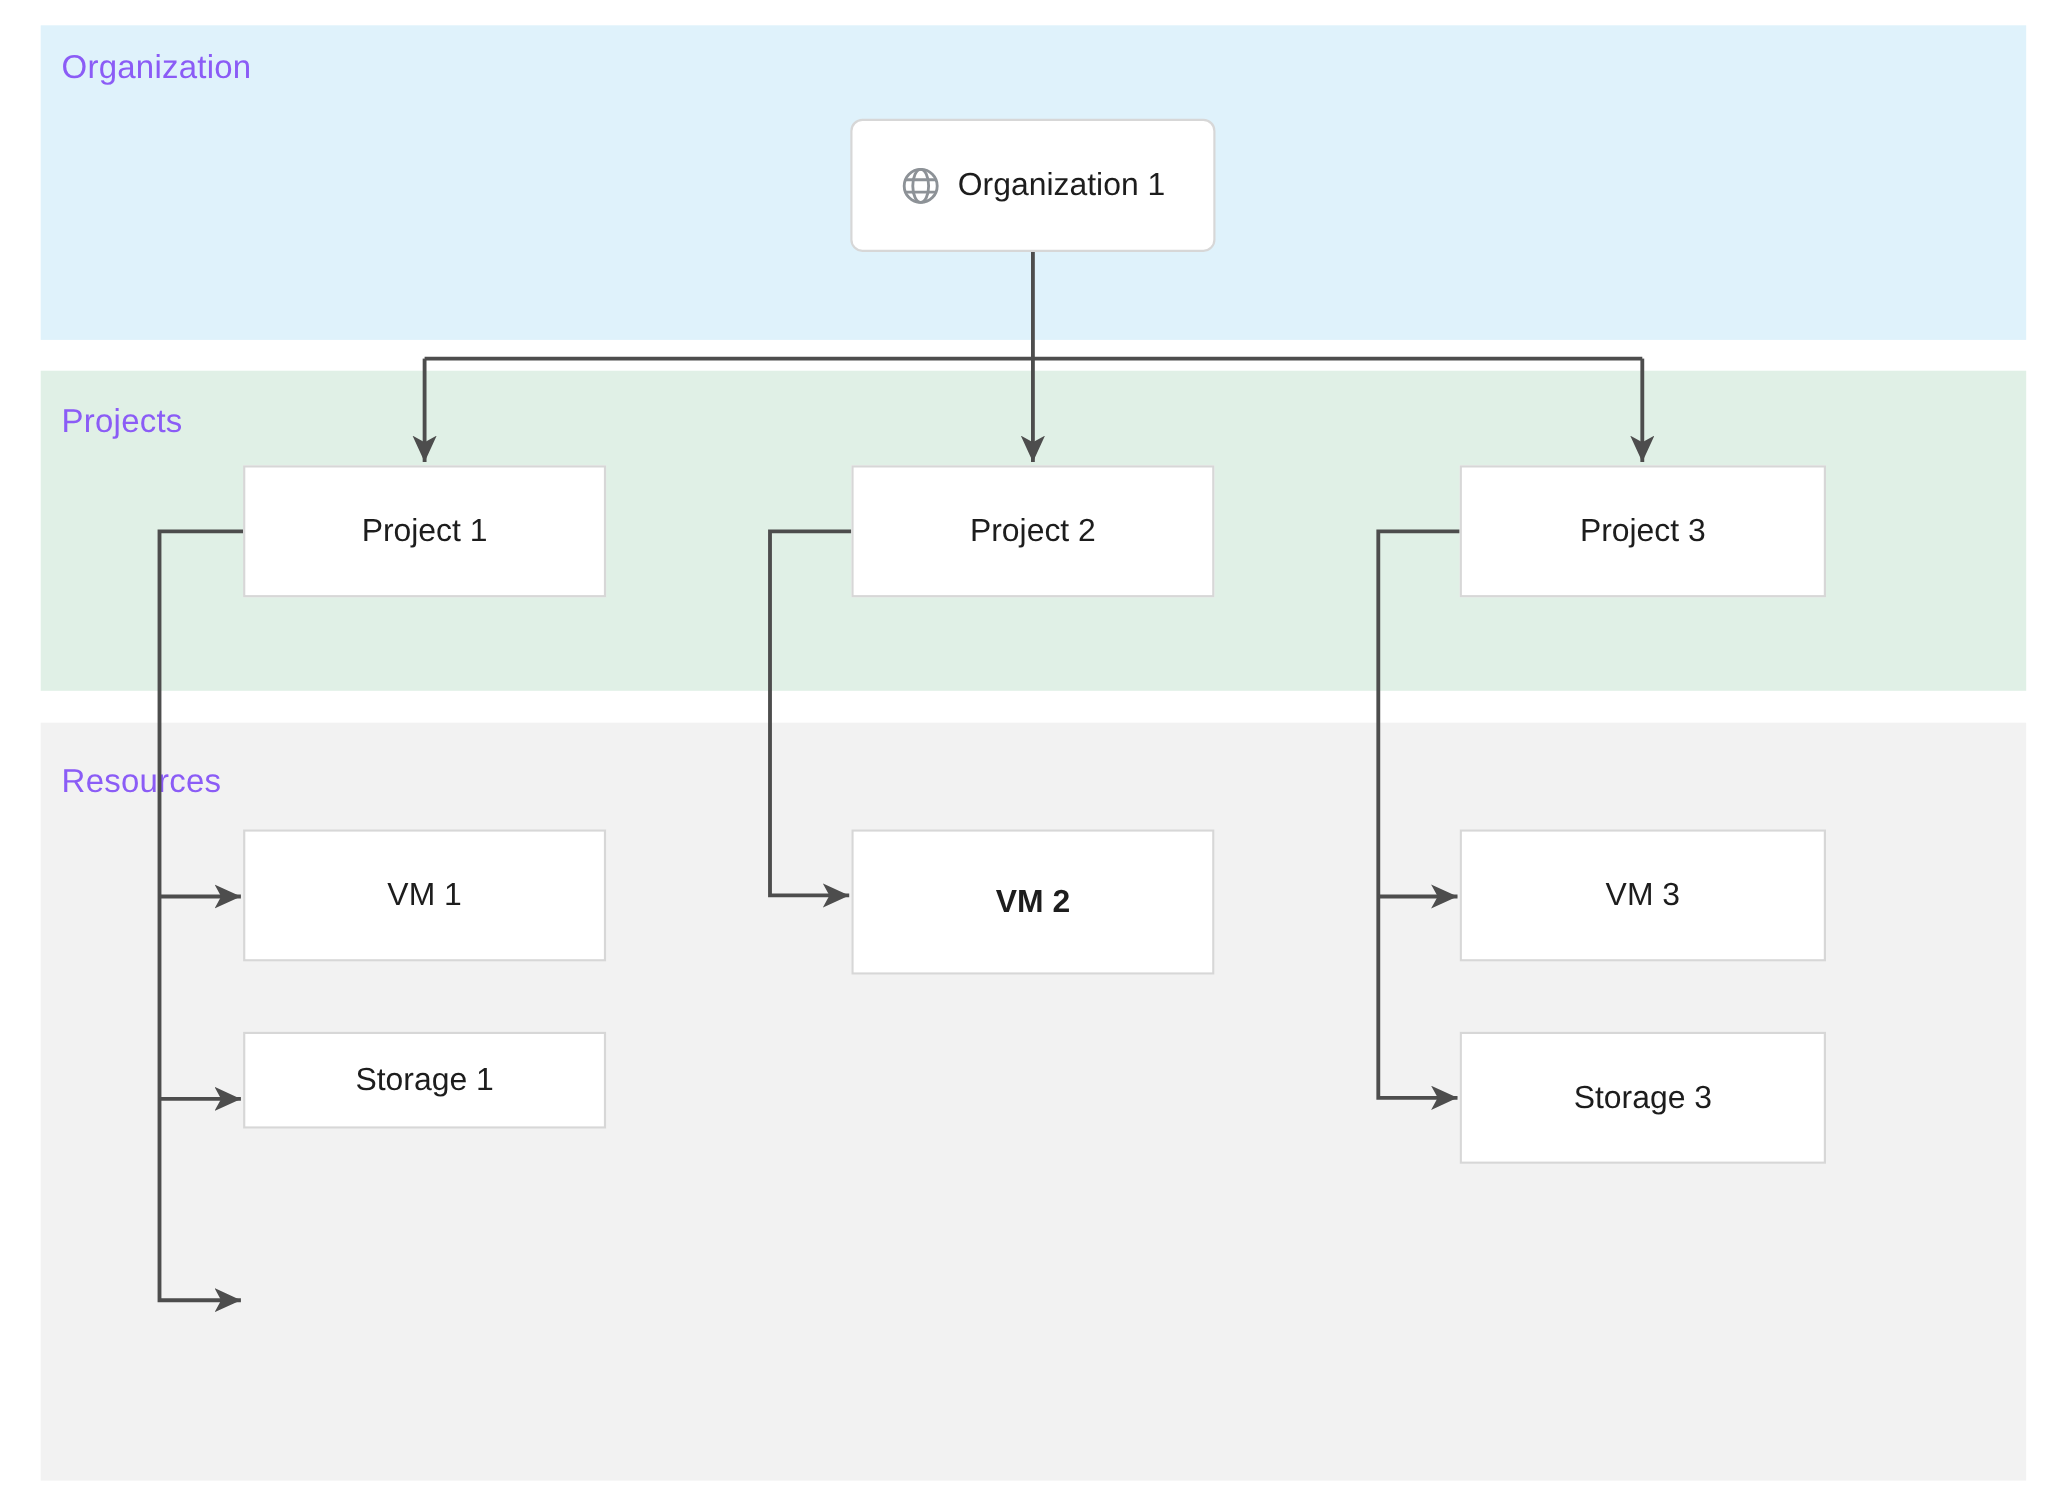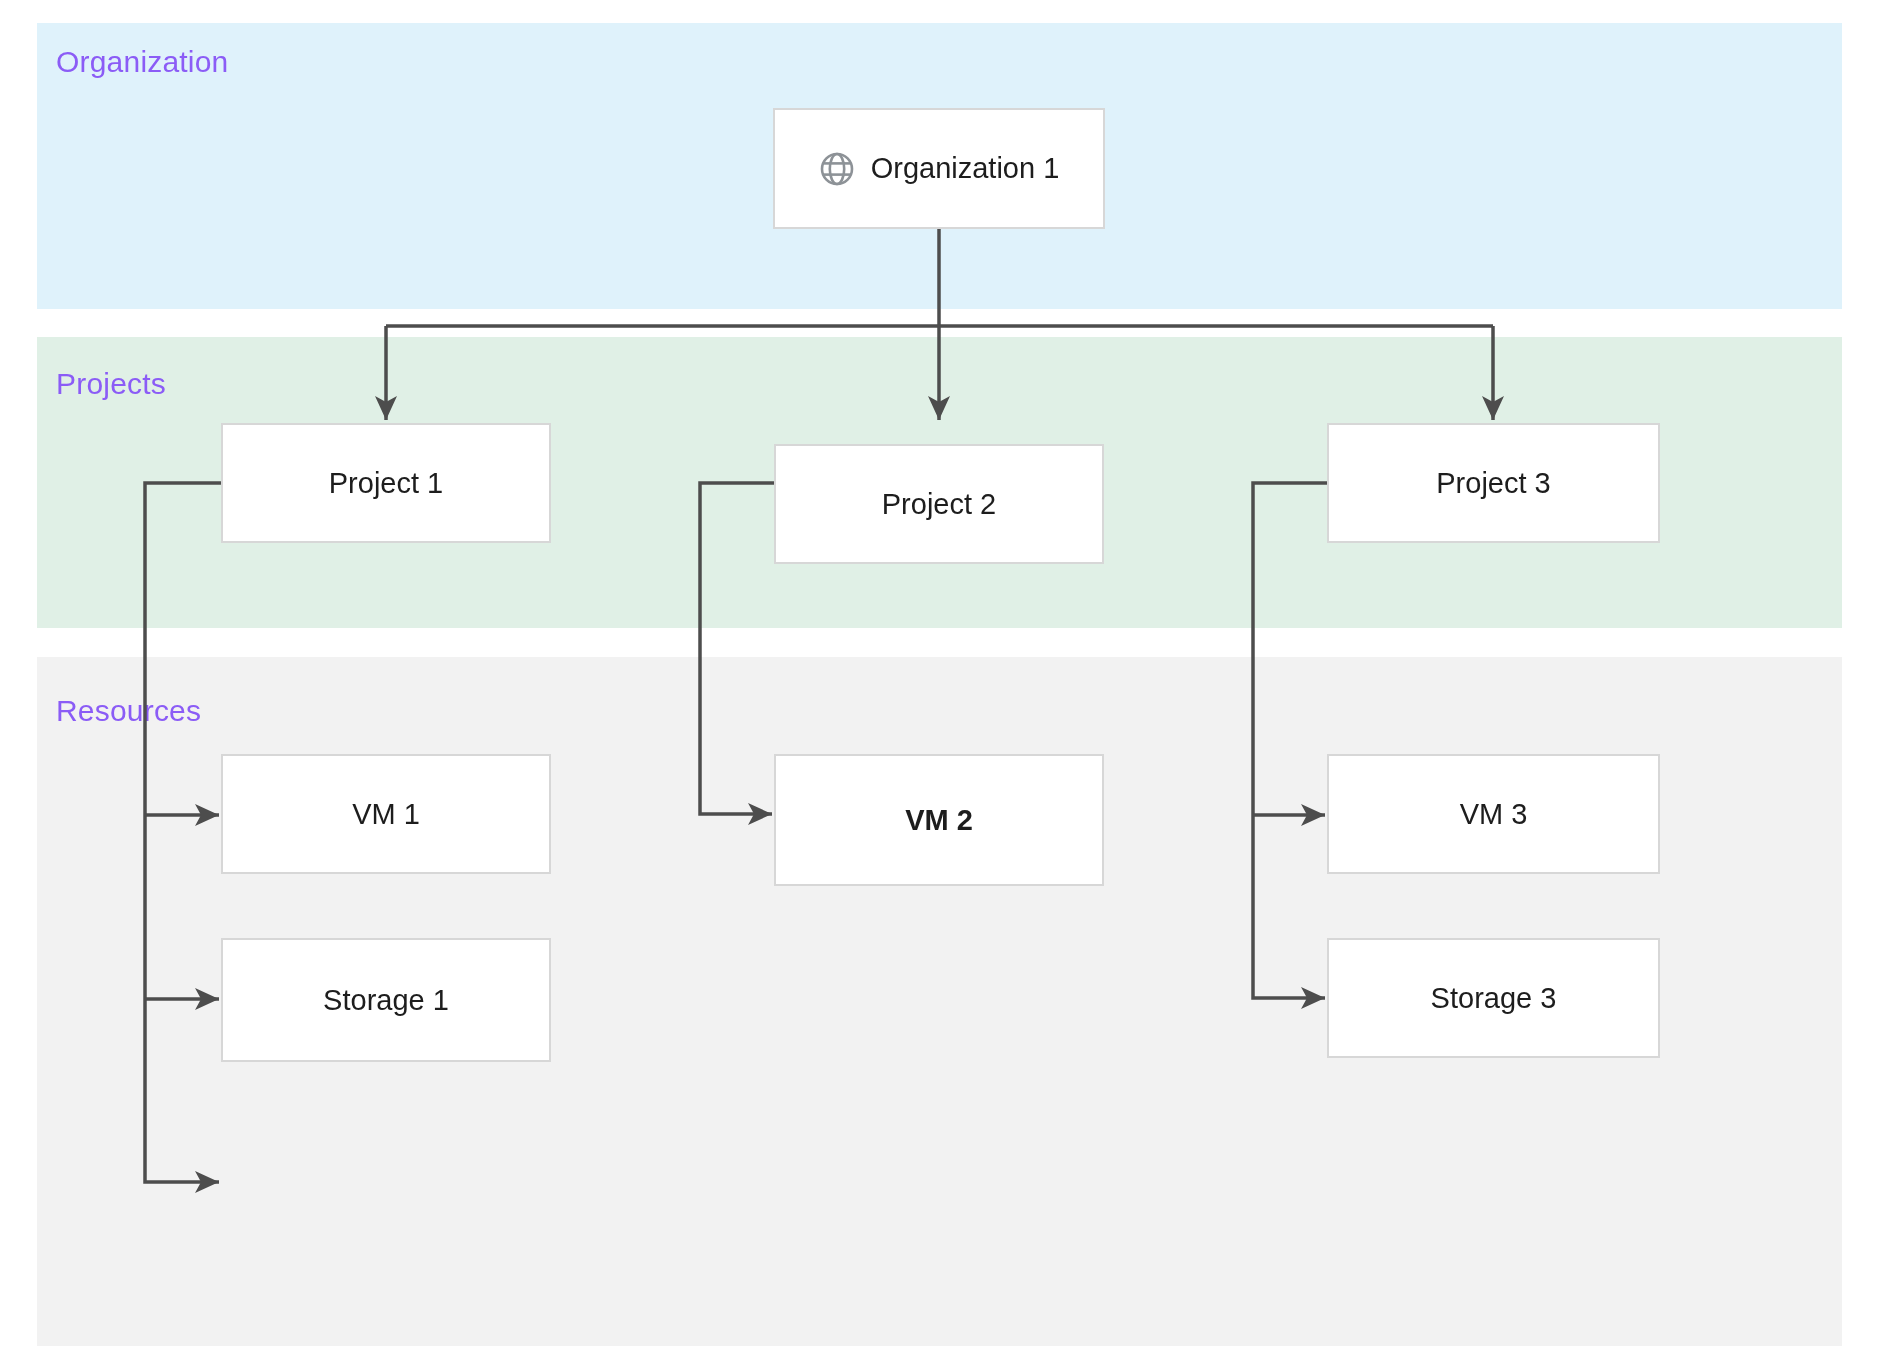--- a/index.html
+++ b/index.html
@@ -99,51 +99,51 @@
     <path class="edge" d="M221,483 L145,483 L145,1182 L219,1182" marker-end="url(#arrow)"></path>
     <path class="edge" d="M145,815 L219,815" marker-end="url(#arrow)"></path>
     <path class="edge" d="M145,999 L219,999" marker-end="url(#arrow)"></path>
 
     <path class="edge" d="M774,483 L700,483 L700,814 L772,814" marker-end="url(#arrow)"></path>
 
     <path class="edge" d="M1327,483 L1253,483 L1253,998 L1325,998" marker-end="url(#arrow)"></path>
     <path class="edge" d="M1253,815 L1325,815" marker-end="url(#arrow)"></path>
   </svg>
 
-  <div class="node" style="left:773px; top:108px; width:332px; height:121px;">
+  <div class="node" style="left:773px; top:108px; width:332px; height:121px;border-radius:11px;">
     <span class="globe">
       <svg width="36" height="36" viewBox="0 0 36 36">
         <g fill="none" stroke="#8d9297" stroke-width="2.6">
           <circle cx="18" cy="18" r="15"></circle>
           <ellipse cx="18" cy="18" rx="7.2" ry="15"></ellipse>
           <line x1="4.5" y1="12.4" x2="31.5" y2="12.4"></line>
           <line x1="4.5" y1="23.6" x2="31.5" y2="23.6"></line>
         </g>
       </svg>
     </span>
     <span class="node-label">Organization 1</span>
   </div>
 
   <div class="node" style="left:221px; top:423px; width:330px; height:120px;">
     <span class="node-label">Project 1</span>
   </div>
 
-  <div class="node" style="left:774px; top:423px; width:330px; height:120px;margin-top:21px;">
+  <div class="node" style="left:774px; top:423px; width:330px; height:120px;">
     <span class="node-label">Project 2</span>
   </div>
 
   <div class="node" style="left:1327px; top:423px; width:333px; height:120px;">
     <span class="node-label">Project 3</span>
   </div>
 
   <div class="node" style="left:221px; top:754px; width:330px; height:120px;">
     <span class="node-label">VM 1</span>
   </div>
 
-  <div class="node" style="left:221px; top:938px; width:330px; height:124px;align-items:center;">
+  <div class="node" style="left:221px; top:938px; width:330px; height:88px;align-items:center;">
     <span class="node-label">Storage 1</span>
   </div>
 
 
   <div class="node" style="left:774px; top:754px; width:330px; height:132px;font-weight:bold;">
     <span class="node-label">VM 2</span>
   </div>
 
   <div class="node" style="left:1327px; top:754px; width:333px; height:120px;">
     <span class="node-label">VM 3</span>

